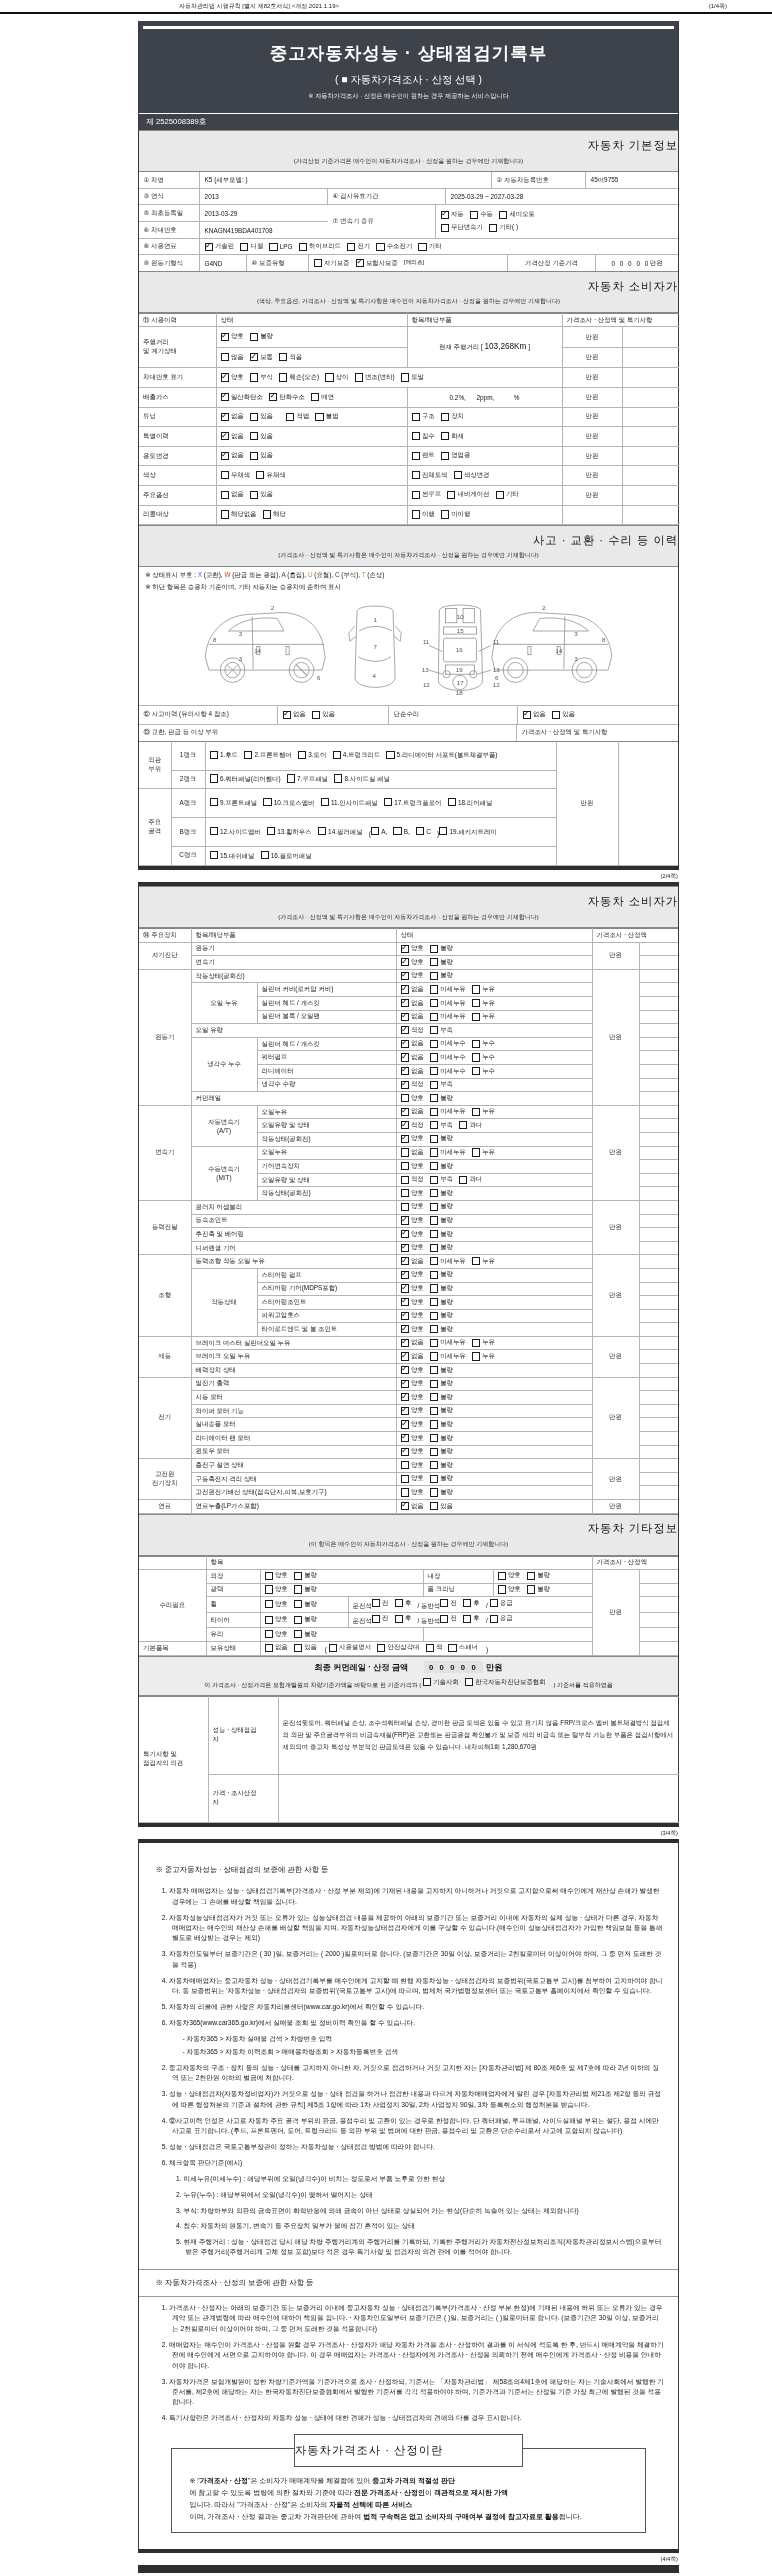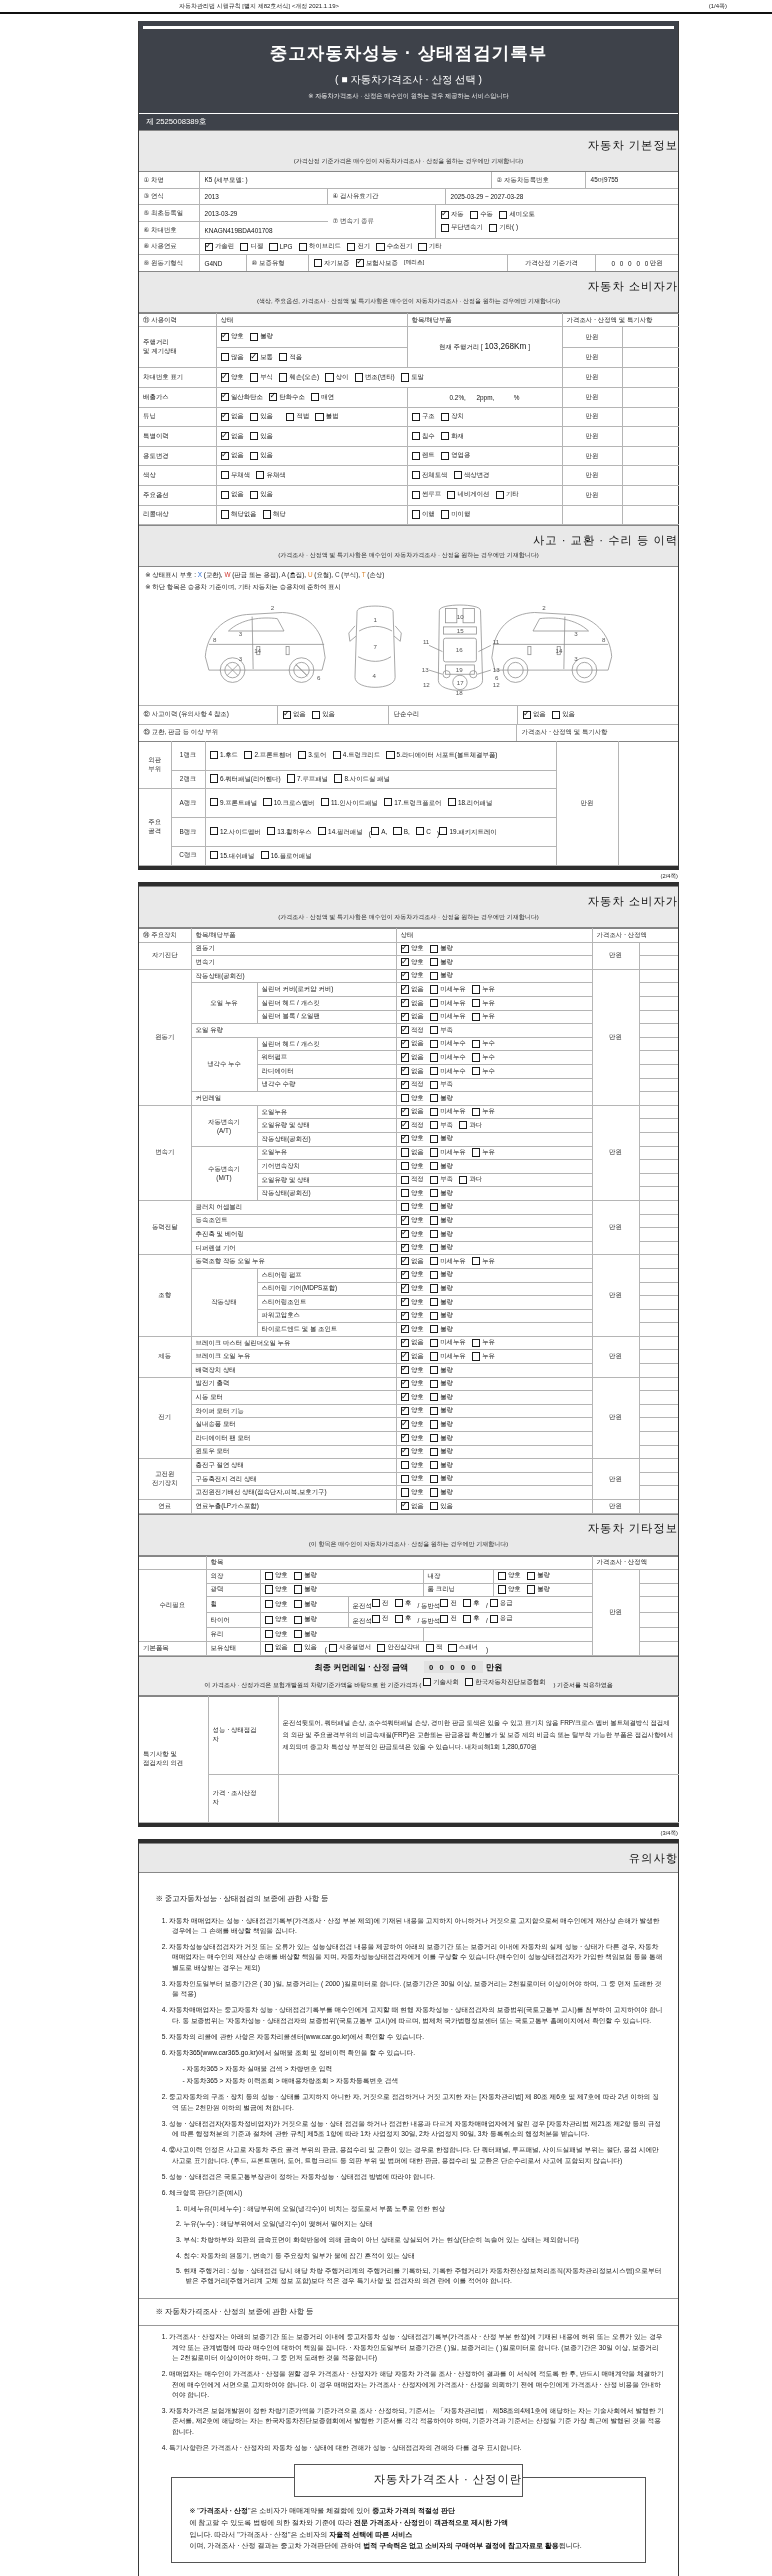--- a/index.html
+++ b/index.html
@@ -57,21 +57,21 @@
   .finalnote{background:#ededed;text-align:center;font-size:6px;padding:1px 0 5.2px;border-bottom:0.8px solid #888;}
   
   .nbody{padding:8.2px 13.4px 12.4px;font-size:6.7px;line-height:1.55;}
   .nhead{font-size:7.5px;margin:7.2px 0 3.1px;padding:5.2px 3.1px;font-family:Liberation Serif, serif;}
   .nhead.boxed{border-top:0.7px solid #999;border-bottom:0.7px solid #999;margin:11.3px -13.4px 6.2px;padding:7.2px 16.5px;}
   .ni{padding-left:19.6px;text-indent:-10.3px;margin:5.7px 0;}
   .nb{padding-left:30px;margin:2.1px 0;}
   .nc{padding-left:33px;text-indent:-9.3px;margin:5.2px 0;}
   .pricebox{border:0.8px solid #555;margin:24px 18.5px 3.1px;padding:0 17.5px 9.3px;}
   .pb-title{border:0.8px solid #555;background:#fff;width:227px;margin:0 auto;padding:6.7px 0;
-            text-align:right;font-size:11.3px;letter-spacing:1px;position:relative;top:-14.4px;}
+            text-align:left;font-size:11.3px;letter-spacing:1px;position:relative;top:-14.4px;}
   .pb-text{margin-top:-6.2px;font-size:7px;line-height:1.7;}
   svg text{font-family:"Liberation Sans","DejaVu Sans",sans-serif;}
 </style>
 </head>
 <body>
 
 <div class="canvas">
   <div class="meta">
     <span>자동차관리법 시행규칙 [별지 제82호서식] &lt;개정 2021.1.19&gt;</span>
     <span>(1/4쪽)</span>
@@ -1372,23 +1372,20 @@
 자</td>
               <td style="height: 48px;"></td>
             </tr>
           </tbody>
         </table>
     </div>
 
     <div class="pagemark">(3/4쪽)</div>
 
     <div class="sheet s3">
-      <div class="sechead">
-        <div class="st">유의사항</div>
-      </div>
       <div class="nbody" id="notices">
           <div class="nhead">※ 중고자동차성능 · 상태점검의 보증에 관한 사항 등</div>
           <div class="ni">1.  자동차 매매업자는 성능 · 상태점검기록부(가격조사 · 산정 부분 제외)에 기재된 내용을 고지하지 아니하거나 거짓으로 고지함으로써 매수인에게 재산상 손해가 발생한 경우에는 그 손해를 배상할 책임을 집니다.</div>
           <div class="ni">2.  자동차성능상태점검자가 거짓 또는 오류가 있는 성능상태점검 내용을 제공하여 아래의 보증기간 또는 보증거리 이내에 자동차의 실제 성능 · 상태가 다른 경우, 자동차매매업자는 매수인의 재산상 손해를 배상할 책임을 지며, 자동차성능상태점검자에게 이를 구상할 수 있습니다.(매수인이 성능상태점검자가 가입한 책임보험 등을 통해 별도로 배상받는 경우는 제외)</div>
           <div class="ni">3.  자동차인도일부터 보증기간은 ( 30 )일, 보증거리는 ( 2000 )킬로미터로 합니다. (보증기간은 30일 이상, 보증거리는 2천킬로미터 이상이어야 하며, 그 중 먼저 도래한 것을 적용)</div>
           <div class="ni">4.  자동차매매업자는 중고자동차 성능 · 상태점검기록부를 매수인에게 고지할 때 현행 자동차성능 · 상태점검자의 보증범위(국토교통부 고시)를 첨부하여 고지하여야 합니다. 동 보증범위는 '자동차성능 · 상태점검자의 보증범위'(국토교통부 고시)에 따르며, 법제처 국가법령정보센터 또는 국토교통부 홈페이지에서 확인할 수 있습니다.</div>
           <div class="ni">5.  자동차의 리콜에 관한 사항은 자동차리콜센터(www.car.go.kr)에서 확인할 수 있습니다.</div>
           <div class="ni">6.  자동차365(www.car365.go.kr)에서 실매물 조회 및 정비이력 확인을 할 수 있습니다.</div>
           <div class="nb">- 자동차365 &gt; 자동차 실매물 검색 &gt; 차량번호 입력</div>
           <div class="nb">- 자동차365 &gt; 자동차 이력조회 &gt; 매매용차량조회 &gt; 자동차등록번호 검색</div>

